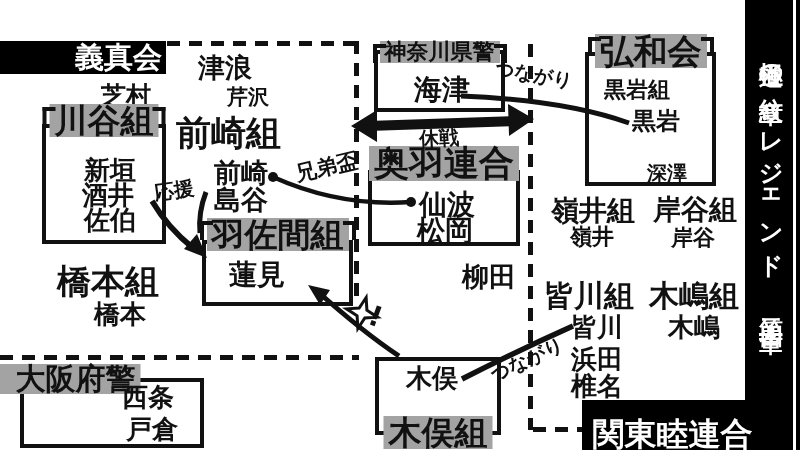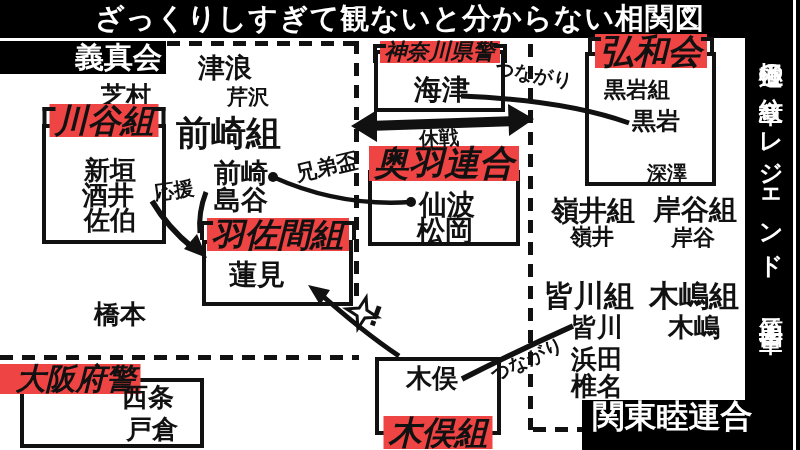--- a/index.html
+++ b/index.html
@@ -3,39 +3,36 @@
 <meta charset="utf-8">
 <style>
   html,body{margin:0;padding:0;background:#888;}
   .stage{position:relative;width:800px;height:450px;background:#fff;overflow:hidden;
          font-family:"DejaVu Sans",sans-serif;color:#111;}
   .abs{position:absolute;}
   .t{font-weight:900;white-space:nowrap;line-height:1;letter-spacing:0;}
   .tm{font-weight:800;white-space:nowrap;line-height:1;}
   .hand{font-weight:700;white-space:nowrap;line-height:1;}
   .box{position:absolute;border:4px solid #111;}
-  .btitle{position:absolute;left:50%;transform:translateX(-50%);background:#ef4444;
-          padding:0 5px;font-weight:900;white-space:nowrap;line-height:1;font-style:italic;}
+  .btitle{position:absolute;left:50%;transform:translateX(-50%);background:#a3a3a3;
+          padding:0 5px;font-weight:900;white-space:nowrap;line-height:1;}
   .brk::before{content:"";position:absolute;left:-7px;top:3px;width:9px;height:15px;
                border-left:4px solid #111;border-top:4px solid #111;}
   .brk::after{content:"";position:absolute;right:-7px;top:3px;width:9px;height:15px;
               border-right:4px solid #111;border-top:4px solid #111;}
   .blackbar{background:#000;color:#fff;}
   .dash-h{position:absolute;height:5px;background:repeating-linear-gradient(90deg,#111 0 13px,transparent 13px 22px);}
   .dash-v{position:absolute;width:5px;background:repeating-linear-gradient(180deg,#111 0 13px,transparent 13px 22px);}
   svg{position:absolute;left:0;top:0;pointer-events:none;}
 </style>
 </head>
 <body>
 
 <div class="stage">
 
-  <div class="abs blackbar" style="left:0;top:0;width:800px;height:38px;display:flex;align-items:center;justify-content:center;">
-    <div class="t" style="font-size:29px;letter-spacing:1px;margin-top:-2px;">ざっくりしすぎて観ないと分からない相関図</div>
-  </div>
 
   <div class="abs blackbar" style="left:745px;top:0;width:55px;height:450px;">
     <div class="abs" style="right:4px;top:0;width:3px;height:450px;background:#fff;"></div>
     <div class="tm" style="position:absolute;left:50%;top:42px;transform:translateX(-56%);
                 writing-mode:vertical-rl;text-orientation:upright;font-size:24px;letter-spacing:3px;">極道の紋章 レジェンド 第二十四章</div>
   </div>
 
   <div class="dash-h" style="left:167px;top:41px;width:190px;"></div>
   <div class="dash-v" style="left:354px;top:41px;height:262px;"></div>
   <div class="dash-h" style="left:0;top:355px;width:359px;"></div>
@@ -83,39 +80,41 @@
 
   <div class="abs t" style="left:176px;top:116px;font-size:35px;">前崎組</div>
   <div class="abs tm" style="left:214px;top:159px;font-size:27px;">前崎</div>
   <div class="abs tm" style="left:214px;top:186px;font-size:27px;">島谷</div>
 
   <div class="box" style="left:202px;top:240px;width:143px;height:58px;">
     <div class="btitle brk" style="top:-26px;font-size:33px;">羽佐間組</div>
   </div>
   <div class="abs tm" style="left:229px;top:261px;font-size:28px;">蓮見</div>
 
+  <div class="abs t" style="left:57px;top:264px;font-size:34px;">橋本組</div>
   <div class="abs tm" style="left:94px;top:301px;font-size:26px;">橋本</div>
 
   <div class="box" style="left:20px;top:378px;width:176px;height:62px;">
     <div class="btitle" style="left:42px;top:-18px;font-size:30px;padding-left:24px;">大阪府警</div>
   </div>
   <div class="abs tm" style="left:122px;top:384px;font-size:26px;">西条</div>
   <div class="abs tm" style="left:126px;top:416px;font-size:26px;">戸倉</div>
 
   <div class="box" style="left:374px;top:50px;width:123px;height:54px;">
     <div class="btitle brk" style="top:-13px;font-size:22px;">神奈川県警</div>
   </div>
   <div class="abs tm" style="left:414px;top:76px;font-size:28px;">海津</div>
 
   <div class="box" style="left:368px;top:170px;width:144px;height:72px;border-top:none;">
     <div class="btitle" style="top:-24px;font-size:35px;">奥羽連合</div>
   </div>
   <div class="abs tm" style="left:419px;top:191px;font-size:28px;">仙波</div>
   <div class="abs tm" style="left:417px;top:217px;font-size:28px;">松岡</div>
 
+  <div class="abs tm" style="left:462px;top:263px;font-size:27px;">柳田</div>
 
   <div class="box" style="left:375px;top:357px;width:118px;height:70px;">
     <div class="btitle" style="bottom:-18px;font-size:33px;">木俣組</div>
   </div>
   <div class="abs tm" style="left:406px;top:365px;font-size:26px;">木俣</div>
 
   <div class="box" style="left:585px;top:52px;width:123px;height:126px;">
     <div class="btitle brk" style="top:-22px;font-size:34px;">弘和会</div>
   </div>
   <div class="abs t" style="left:604px;top:79px;font-size:22px;">黒岩組</div>
@@ -128,21 +127,21 @@
   <div class="abs tm" style="left:671px;top:227px;font-size:22px;">岸谷</div>
 
   <div class="abs t" style="left:544px;top:281px;font-size:30px;">皆川組</div>
   <div class="abs tm" style="left:571px;top:314px;font-size:26px;">皆川</div>
   <div class="abs tm" style="left:571px;top:346px;font-size:26px;">浜田</div>
   <div class="abs tm" style="left:571px;top:373px;font-size:26px;">椎名</div>
 
   <div class="abs t" style="left:649px;top:281px;font-size:30px;">木嶋組</div>
   <div class="abs tm" style="left:668px;top:314px;font-size:26px;">木嶋</div>
 
-  <div class="abs blackbar" style="left:582px;top:400px;width:181px;height:50px;display:flex;align-items:flex-start;justify-content:center;">
+  <div class="abs blackbar" style="left:582px;top:400px;width:181px;height:50px;display:flex;align-items:flex-end;justify-content:center;">
     <div class="t" style="font-size:32px;">関東睦連合</div>
   </div>
 
   <div class="abs hand" style="left:295px;top:157px;font-size:21px;transform:rotate(-13deg);">兄弟盃</div>
   <div class="abs hand" style="left:154px;top:180px;font-size:20px;transform:rotate(-8deg);">応援</div>
   <div class="abs hand" style="left:419px;top:128px;font-size:20px;transform:rotate(-3deg);">休戦</div>
   <div class="abs hand" style="left:495px;top:65px;font-size:19px;transform:rotate(10deg);">つながり</div>
   <div class="abs hand" style="left:488px;top:350px;font-size:19px;transform:rotate(-25deg);">つながり</div>
   <div class="abs t" style="left:369px;top:303px;font-size:28px;transform:rotate(20deg);">!</div>
 

